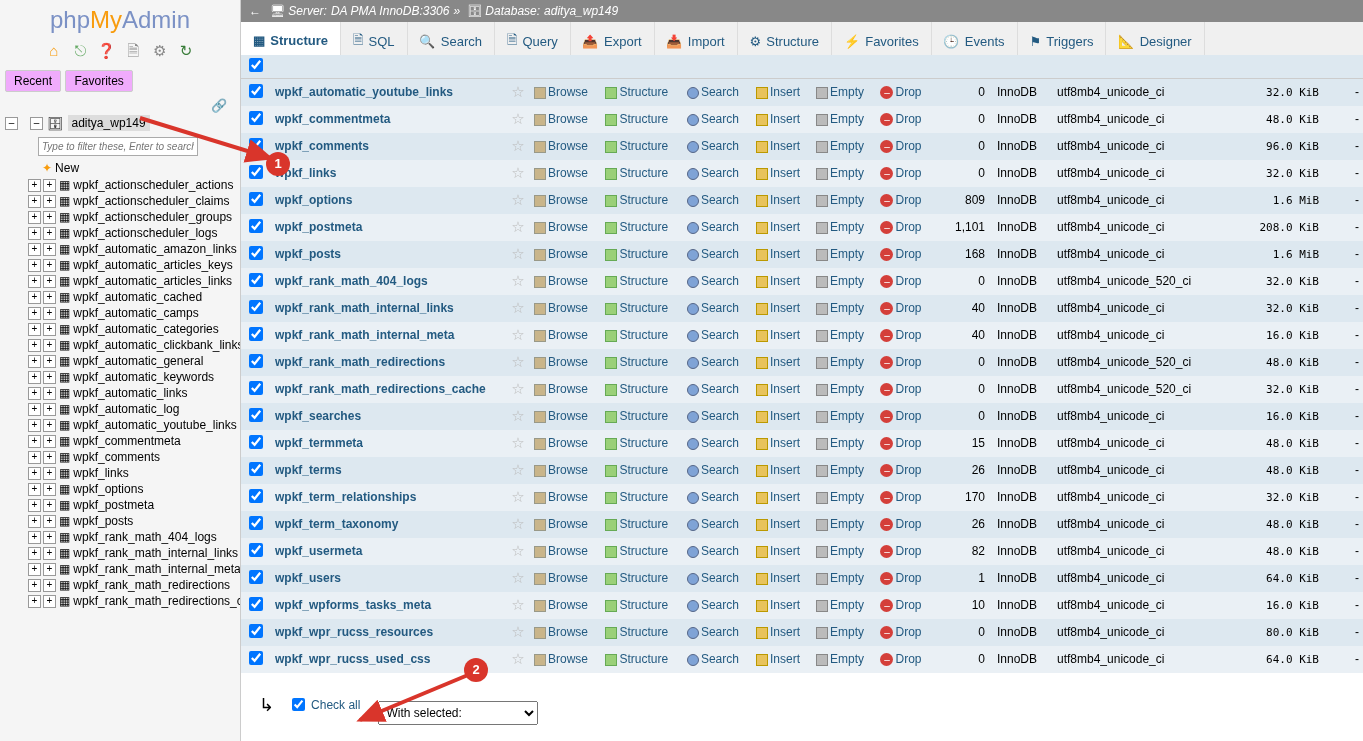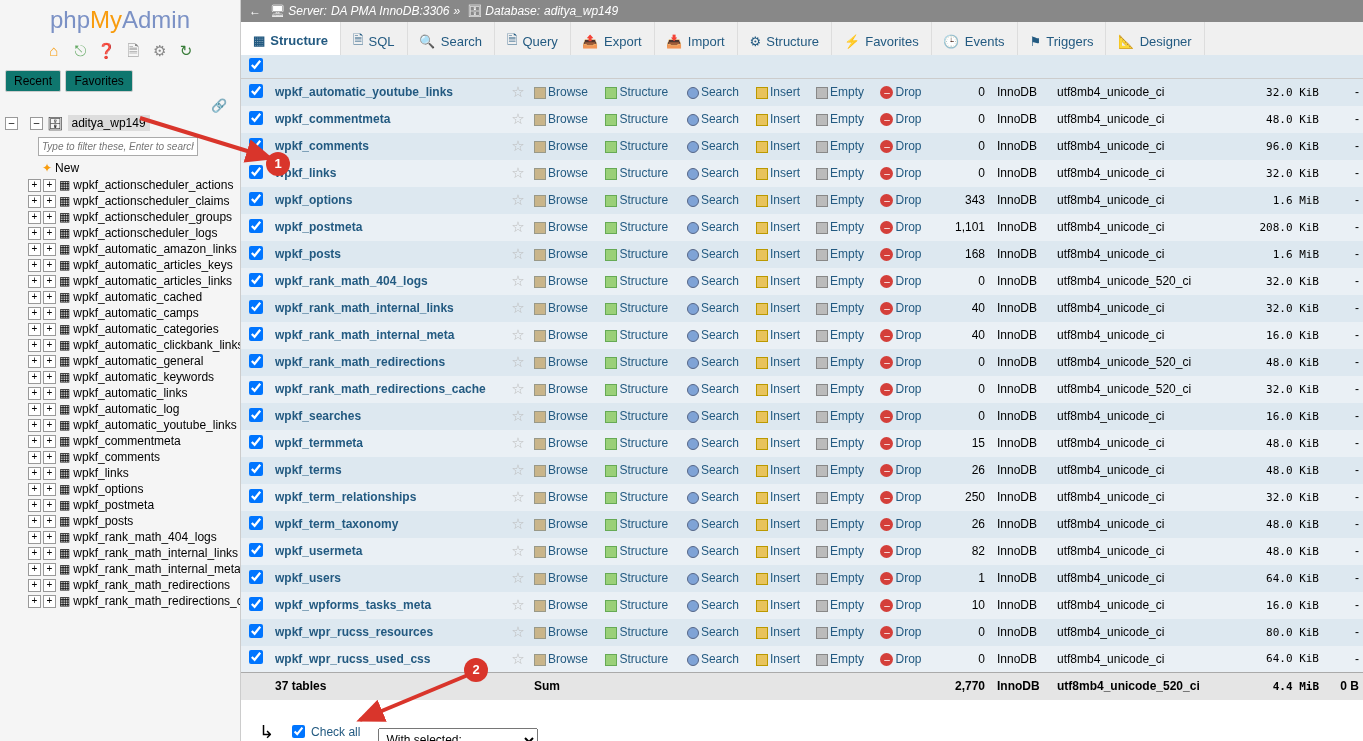--- a/index.html
+++ b/index.html
@@ -6,21 +6,21 @@
 body { background: #f5f5f5; overflow: hidden; width: 1363px; height: 741px; position: relative; }
 .sidebar { position: absolute; left: 0; top: 0; width: 241px; height: 741px; background: #f5f5f5; border-right: 1px solid #ccc; overflow: hidden; }
 .logo { text-align: center; padding: 6px 0 2px 0; }
 .logo-text { font-family: sans-serif; font-weight: normal; font-size: 24px; }
 .logo-php { color: #7b91c5; }
 .logo-my { color: #f89c0e; }
 .logo-admin { color: #7b91c5; }
 .navicons { text-align: center; padding: 4px 0; }
 .navicons span { display: inline-block; width: 18px; height: 18px; margin: 0 2px; font-size: 15px; cursor: pointer; }
 .recent-fav { padding: 6px 5px; }
-.recent-fav button { border: 1px solid #ccc; background: #0f766e; padding: 3px 8px; font-size: 12px; border-radius: 2px; cursor: pointer; }
+.recent-fav button { border: 1px solid #ccc; background: #f0abfc; padding: 3px 8px; font-size: 12px; border-radius: 2px; cursor: pointer; }
 .link-icon { text-align: right; padding: 0 12px; color: #888; font-size: 13px; }
 .dbrow { display: flex; align-items: center; padding: 2px 5px; }
 .dbrow .minus { width: 13px; height: 13px; border: 1px solid #999; text-align: center; line-height: 10px; font-size: 10px; background: #fff; cursor: pointer; }
 .dbrow .dbicon { margin: 0 4px; font-size: 13px; }
 .dbrow .dbname { background: #ddd; padding: 1px 4px; font-size: 12px; }
 .filterbox { margin: 3px 5px 3px 38px; }
 .filterbox input { width: 160px; font-size: 10px; padding: 3px; border: 1px solid #aaa; font-style: italic; color: #888; }
 .tree { padding-left: 28px; overflow: hidden; }
 .tree-item { display: flex; align-items: center; font-size: 12px; padding: 1px 0; white-space: nowrap; cursor: pointer; }
 .tree-item .expand { width: 13px; height: 13px; border: 1px solid #999; text-align: center; line-height: 10px; font-size: 10px; background: #fff; margin-right: 2px; flex-shrink: 0; }
@@ -425,21 +425,21 @@
             <tr class="odd">
               <td class="chk"><input type="checkbox" checked="" style=""></td>
               <td class="name"><a>wpkf_options</a></td>
               <td class="star">☆</td>
               <td class="action"><span class="ic-browse"></span>Browse</td>
               <td class="action"><span class="ic-struct"></span>Structure</td>
               <td class="action"><span class="ic-search"></span>Search</td>
               <td class="action"><span class="ic-insert"></span>Insert</td>
               <td class="action"><span class="ic-empty"></span>Empty</td>
               <td class="action"><span class="drop-ic">–</span>Drop</td>
-              <td class="rows">343</td>
+              <td class="rows">809</td>
               <td class="engine">InnoDB</td>
               <td class="collation">utf8mb4_unicode_ci</td>
               <td class="size">1.6 MiB</td>
               <td class="overhead">-</td>
             </tr>
             <tr class="even">
               <td class="chk"><input type="checkbox" checked="" style=""></td>
               <td class="name"><a>wpkf_postmeta</a></td>
               <td class="star">☆</td>
               <td class="action"><span class="ic-browse"></span>Browse</td>
@@ -601,21 +601,21 @@
             <tr class="even">
               <td class="chk"><input type="checkbox" checked="" style=""></td>
               <td class="name"><a>wpkf_term_relationships</a></td>
               <td class="star">☆</td>
               <td class="action"><span class="ic-browse"></span>Browse</td>
               <td class="action"><span class="ic-struct"></span>Structure</td>
               <td class="action"><span class="ic-search"></span>Search</td>
               <td class="action"><span class="ic-insert"></span>Insert</td>
               <td class="action"><span class="ic-empty"></span>Empty</td>
               <td class="action"><span class="drop-ic">–</span>Drop</td>
-              <td class="rows">250</td>
+              <td class="rows">170</td>
               <td class="engine">InnoDB</td>
               <td class="collation">utf8mb4_unicode_ci</td>
               <td class="size">32.0 KiB</td>
               <td class="overhead">-</td>
             </tr>
             <tr class="odd">
               <td class="chk"><input type="checkbox" checked="" style=""></td>
               <td class="name"><a>wpkf_term_taxonomy</a></td>
               <td class="star">☆</td>
               <td class="action"><span class="ic-browse"></span>Browse</td>
@@ -702,36 +702,20 @@
               <td class="action"><span class="ic-struct"></span>Structure</td>
               <td class="action"><span class="ic-search"></span>Search</td>
               <td class="action"><span class="ic-insert"></span>Insert</td>
               <td class="action"><span class="ic-empty"></span>Empty</td>
               <td class="action"><span class="drop-ic">–</span>Drop</td>
               <td class="rows">0</td>
               <td class="engine">InnoDB</td>
               <td class="collation">utf8mb4_unicode_ci</td>
               <td class="size">64.0 KiB</td>
               <td class="overhead">-</td>
-            </tr>
-            <tr class="sumrow">
-              <td></td>
-              <td class="name">37 tables</td>
-              <td></td>
-              <td>Sum</td>
-              <td></td>
-              <td></td>
-              <td></td>
-              <td></td>
-              <td></td>
-              <td class="rows">2,770</td>
-              <td class="engine">InnoDB</td>
-              <td class="collation">utf8mb4_unicode_520_ci</td>
-              <td class="size">4.4 MiB</td>
-              <td class="overhead">0 B</td>
             </tr>
           </tbody>
       </table>
       <div class="footer-bar">
         <span class="upicon">↳</span>
         <input type="checkbox" checked="" style="">
         <label>Check all</label>
         <select>
           <option>With selected:</option>
         </select>

